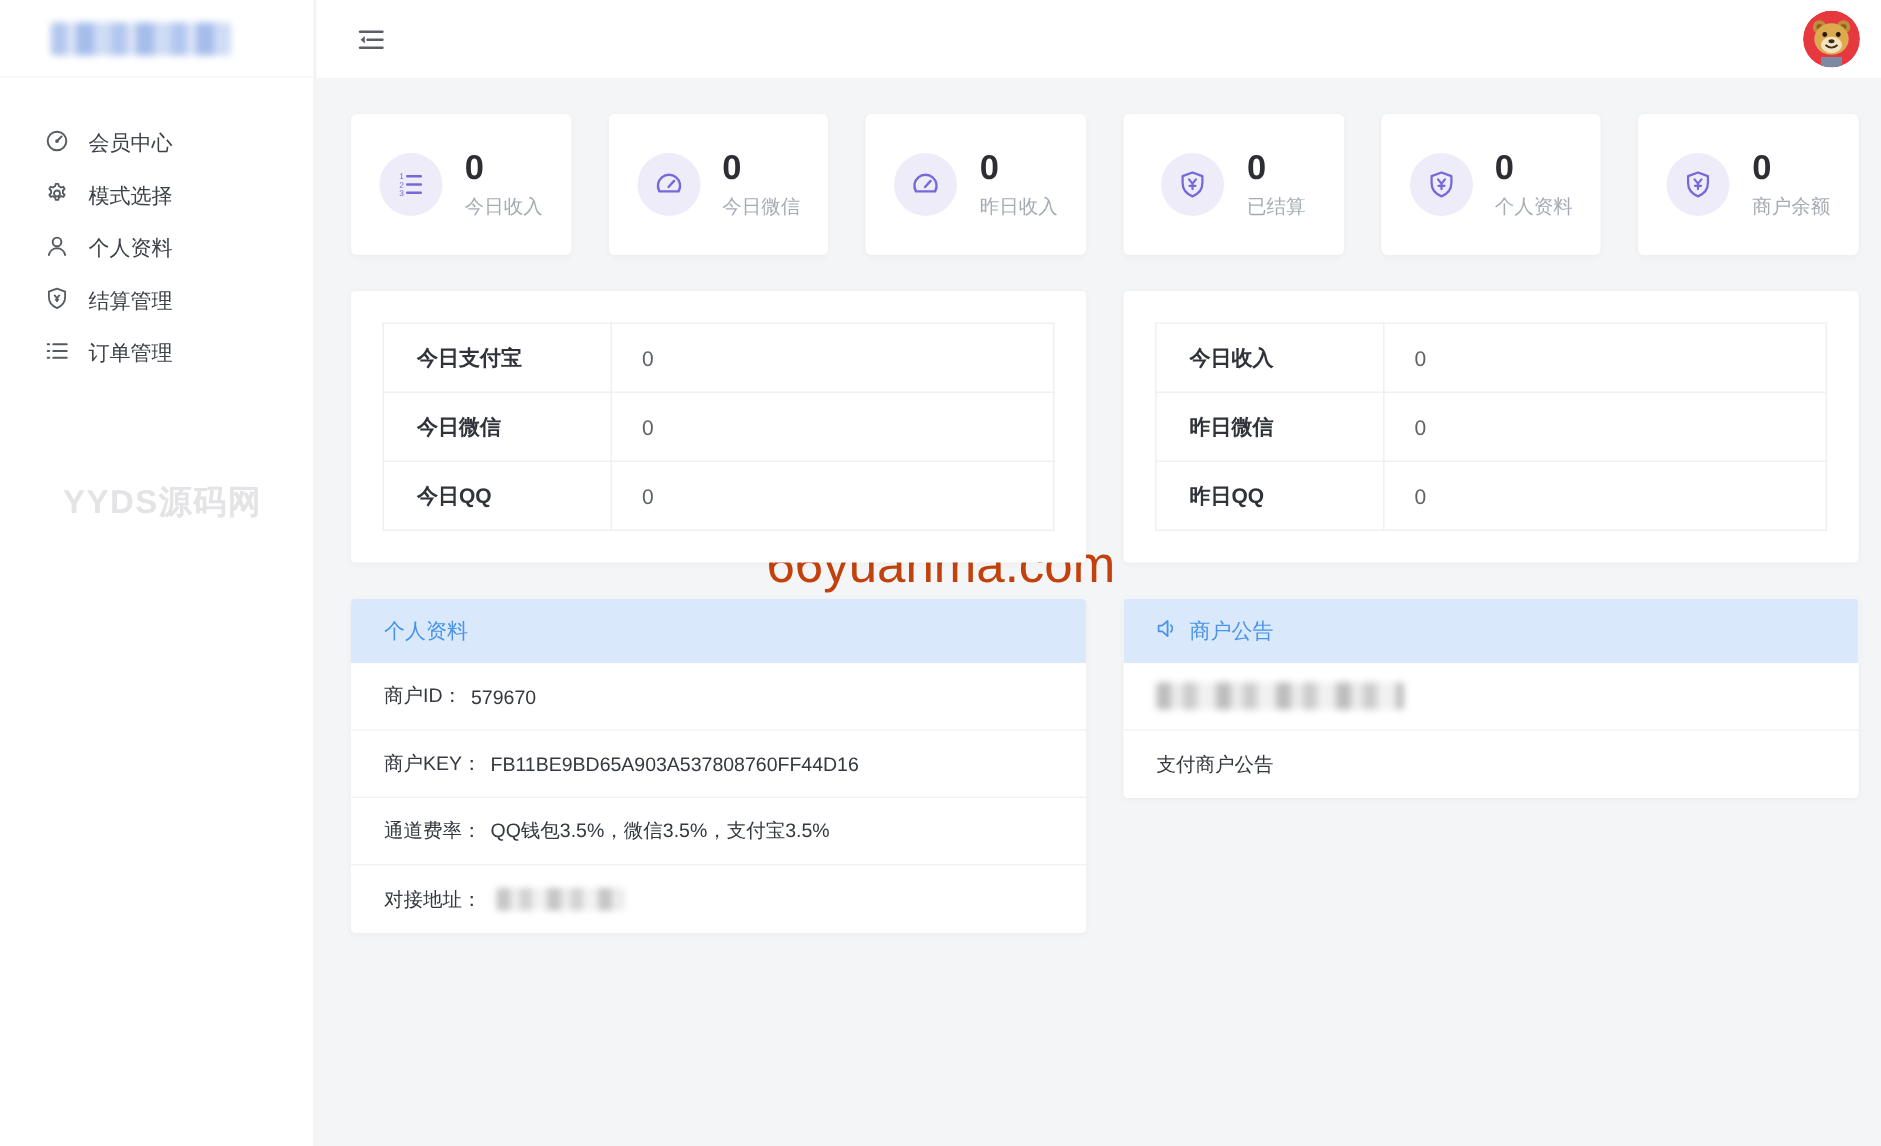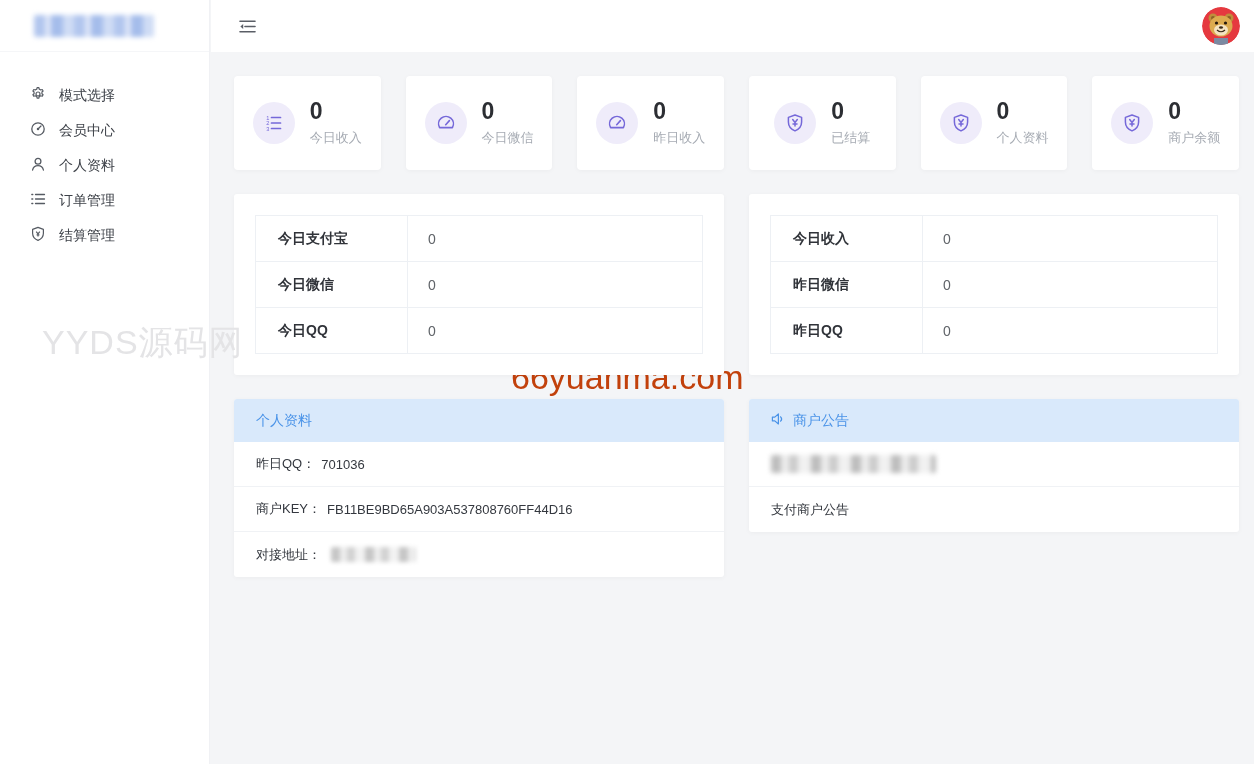--- a/index.html
+++ b/index.html
@@ -14,22 +14,22 @@
     background:#fff; border-right:1px solid #f0f1f4; z-index:3; }
   .logo-area { height:52px; border-bottom:1px solid #f5f6f8;
     display:flex; align-items:center; padding-left:34px; }
   .logo-blur { width:120px; height:22px; border-radius:2px;
     background:repeating-linear-gradient(90deg,#b2c6ee 0 11px,#dde5f8 11px 17px,#a5bdeb 17px 29px,#cfdcf5 29px 40px);
     filter:blur(2.5px); }
   .menu { margin-top:26px; }
   .menu-item { height:35px; display:flex; align-items:center;
     padding-left:30px; gap:13px; font-size:14px; color:#3d4148; cursor:pointer; }
   .menu-item svg { flex:0 0 auto; }
-  .side-watermark { position:absolute; left:42px; top:320px; font-size:34px;
-    font-weight:400; color:#e4e4e6; letter-spacing:1px; white-space:nowrap; }
+  .side-watermark { position:absolute; left:42px; top:320px; font-size:22px;
+    font-weight:700; color:#e4e4e6; letter-spacing:1px; white-space:nowrap; }
 
   
   .topbar { position:absolute; left:211px; top:0; right:0; height:52px;
     background:#fff; display:flex; align-items:center;
     justify-content:space-between; padding:0 14px 0 23px; z-index:2; }
   .fold-btn { width:26px; height:26px; display:flex; align-items:center;
     justify-content:center; cursor:pointer; }
   .avatar { width:38px; height:38px; border-radius:50%; overflow:hidden;
     cursor:pointer; }
 
@@ -79,63 +79,63 @@
 <body>
 
 <div class="sidebar">
   <div class="logo-area">
     <div class="logo-blur"></div>
   </div>
 
   <div class="menu">
     <div class="menu-item">
       <span>
-        <svg width="16" height="16" viewBox="0 0 16 16" fill="none" stroke="#565b63" stroke-width="1.2" stroke-linejoin="round">
-          <path d="M7.1 1.6h1.8l.3 1.5a5 5 0 0 1 1.5.9l1.5-.5.9 1.5-1.2 1a5 5 0 0 1 0 1.8l1.2 1-.9 1.5-1.5-.5a5 5 0 0 1-1.5.9l-.3 1.5H7.1l-.3-1.5a5 5 0 0 1-1.5-.9l-1.5.5-.9-1.5 1.2-1a5 5 0 0 1 0-1.8l-1.2-1 .9-1.5 1.5.5a5 5 0 0 1 1.5-.9z"></path>
-          <circle cx="8" cy="8" r="2"></circle>
-        </svg>
-      </span>
-      <span>模式选择</span>
-    </div>
-    <div class="menu-item">
-      <span>
         <svg width="16" height="16" viewBox="0 0 16 16" fill="none" stroke="#565b63" stroke-width="1.3" stroke-linecap="round">
           <circle cx="8" cy="8" r="6.2"></circle>
             <path d="M8 8 L11 5"></path>
             <circle cx="8" cy="8" r="0.6" fill="#565b63"></circle>
         </svg>
       </span>
       <span>会员中心</span>
     </div>
     <div class="menu-item">
       <span>
+        <svg width="16" height="16" viewBox="0 0 16 16" fill="none" stroke="#565b63" stroke-width="1.2" stroke-linejoin="round">
+          <path d="M7.1 1.6h1.8l.3 1.5a5 5 0 0 1 1.5.9l1.5-.5.9 1.5-1.2 1a5 5 0 0 1 0 1.8l1.2 1-.9 1.5-1.5-.5a5 5 0 0 1-1.5.9l-.3 1.5H7.1l-.3-1.5a5 5 0 0 1-1.5-.9l-1.5.5-.9-1.5 1.2-1a5 5 0 0 1 0-1.8l-1.2-1 .9-1.5 1.5.5a5 5 0 0 1 1.5-.9z"></path>
+          <circle cx="8" cy="8" r="2"></circle>
+        </svg>
+      </span>
+      <span>模式选择</span>
+    </div>
+    <div class="menu-item">
+      <span>
         <svg width="16" height="16" viewBox="0 0 16 16" fill="none" stroke="#565b63" stroke-width="1.3" stroke-linecap="round">
           <circle cx="8" cy="5.3" r="2.9"></circle>
             <path d="M2.6 14a5.5 5.5 0 0 1 10.8 0"></path>
         </svg>
       </span>
       <span>个人资料</span>
     </div>
     <div class="menu-item">
       <span>
+        <svg width="16" height="16" viewBox="0 0 16 16" fill="none" stroke="#565b63" stroke-width="1.2" stroke-linejoin="round">
+          <path d="M8 1.4 13.4 3.4 V7.2 c0 3.6-2.5 6-5.4 7.2 C5.1 13.2 2.6 10.8 2.6 7.2 V3.4 Z"></path>
+          <path d="M6.2 5.6 8 7.8 9.8 5.6 M8 7.8 V10.4 M6.6 8.8 h2.8"></path>
+        </svg>
+      </span>
+      <span>结算管理</span>
+    </div>
+    <div class="menu-item">
+      <span>
         <svg width="16" height="16" viewBox="0 0 16 16" fill="none" stroke="#565b63" stroke-width="1.3" stroke-linecap="round">
           <path d="M5.5 3.5h9M5.5 8h9M5.5 12.5h9"></path>
             <path d="M1.8 3.5h1M1.8 8h1M1.8 12.5h1"></path>
         </svg>
       </span>
       <span>订单管理</span>
-    </div>
-    <div class="menu-item">
-      <span>
-        <svg width="16" height="16" viewBox="0 0 16 16" fill="none" stroke="#565b63" stroke-width="1.2" stroke-linejoin="round">
-          <path d="M8 1.4 13.4 3.4 V7.2 c0 3.6-2.5 6-5.4 7.2 C5.1 13.2 2.6 10.8 2.6 7.2 V3.4 Z"></path>
-          <path d="M6.2 5.6 8 7.8 9.8 5.6 M8 7.8 V10.4 M6.6 8.8 h2.8"></path>
-        </svg>
-      </span>
-      <span>结算管理</span>
     </div>
   </div>
 
   <div class="side-watermark">YYDS源码网</div>
 </div>
 
 <div class="topbar">
   <div class="fold-btn">
     <svg width="19" height="17" viewBox="0 0 19 17" fill="none" stroke="#5a5e66" stroke-width="1.6" stroke-linecap="round">
       <path d="M2 3.2 h15"></path>
@@ -280,26 +280,30 @@
         </table>
     </div>
   </div>
 
   <div class="bottom-row">
     <div class="panel">
       <div class="panel-header">
         <span>个人资料</span>
       </div>
       <div class="panel-row">
-        <span>昨日QQ：</span>
-        <span>701036</span>
+        <span>商户ID：</span>
+        <span>579670</span>
       </div>
       <div class="panel-row">
         <span class="mono-wrap">商户KEY：</span>
         <span class="mono-wrap">FB11BE9BD65A903A537808760FF44D16</span>
+      </div>
+      <div class="panel-row">
+        <span>通道费率：</span>
+        <span>QQ钱包3.5%，微信3.5%，支付宝3.5%</span>
       </div>
       <div class="panel-row">
         <span>对接地址：</span>
         <span class="redact-addr"></span>
       </div>
     </div>
 
     <div class="panel">
       <div class="panel-header">
         <span>

